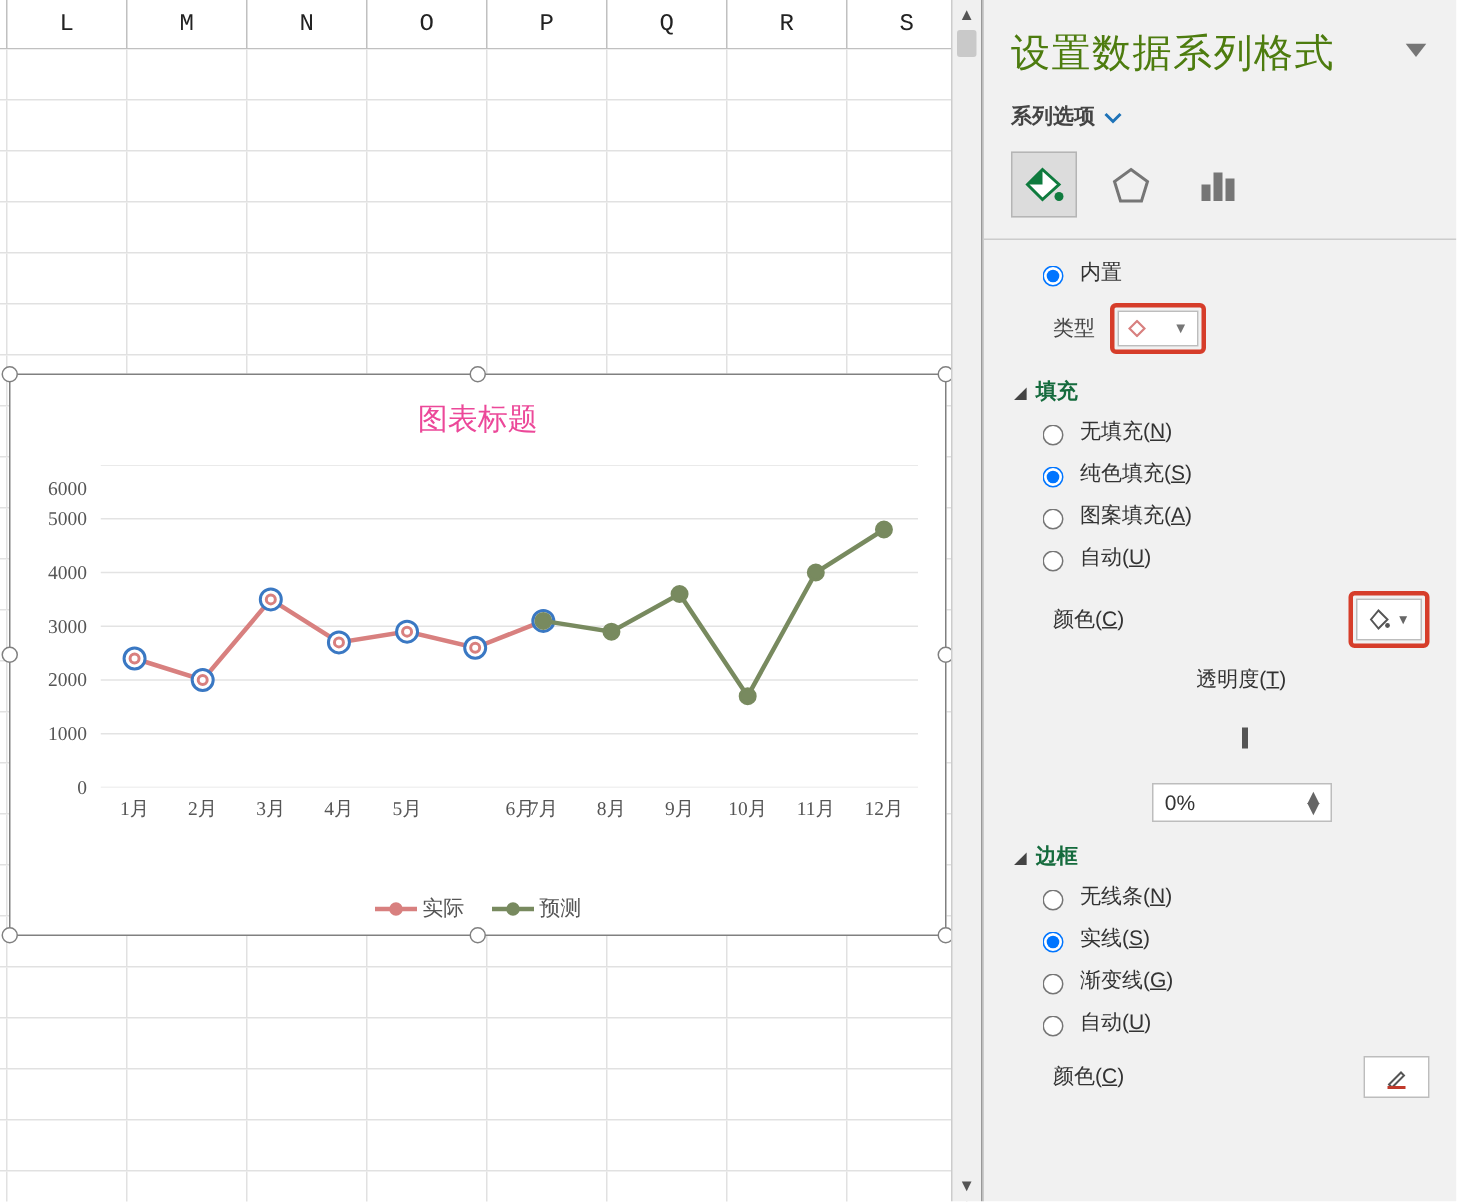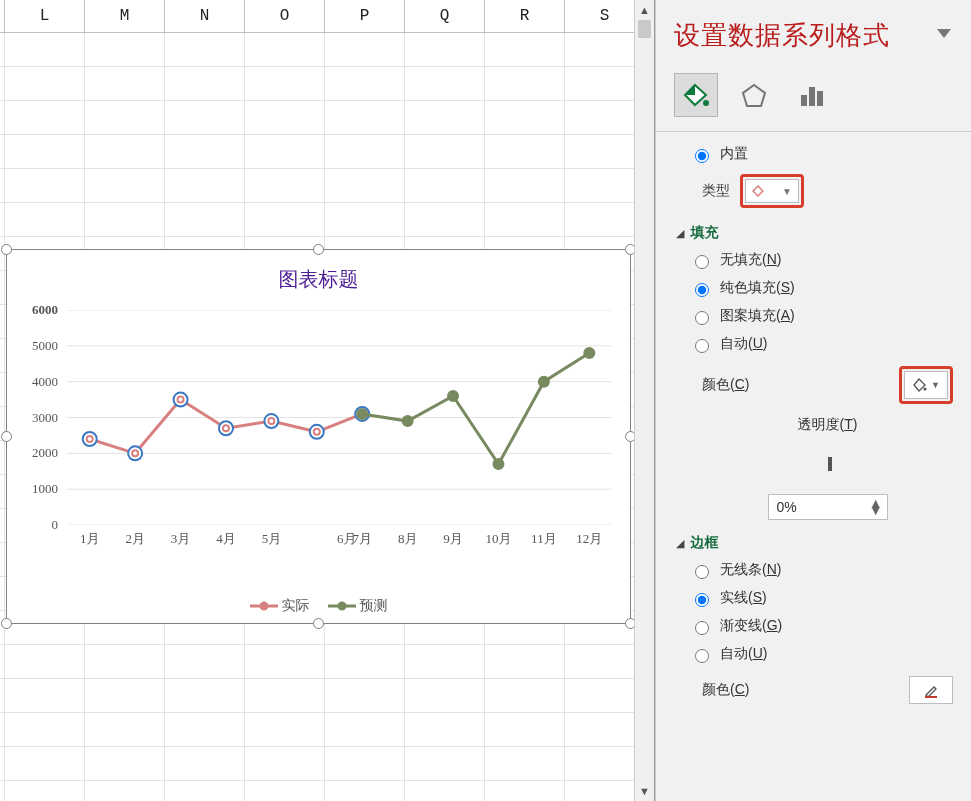--- a/index.html
+++ b/index.html
@@ -16,21 +16,21 @@
   .cell { flex:0 0 80px; border-right:1px solid #e1e1e1; }
   .cell:first-child { flex:0 0 5px; }
 
   
   .chart { position:absolute; left:6px; top:216px; width:625px; height:375px; background:#fff; border:1px solid #808080; }
   .handle { position:absolute; width:11px; height:11px; background:#fff; border:1px solid #808080; border-radius:50%; }
   .h-nw{left:-6px;top:-6px;} .h-n{left:50%;top:-6px;margin-left:-6px;} .h-ne{right:-6px;top:-6px;}
   .h-w{left:-6px;top:50%;margin-top:-6px;} .h-e{right:-6px;top:50%;margin-top:-6px;}
   .h-sw{left:-6px;bottom:-6px;} .h-s{left:50%;bottom:-6px;margin-left:-6px;} .h-se{right:-6px;bottom:-6px;}
 
-  .chart-title { text-align:center; padding:16px 0 10px; font-size:20px; color:#4c1d95; font-family:Liberation Serif, serif; }
+  .chart-title { text-align:center; padding:16px 0 10px; font-size:20px; color:#ec4899; font-family:Liberation Serif, serif; }
   .plot { position:absolute; left:15px; top:60px; width:598px; height:243px; }
   .yaxis { position:absolute; left:0; top:0; width:40px; height:215px; }
   .ytick { position:absolute; right:4px; font-size:13px; color:#555; transform:translateY(-50%); font-family:"SimSun"; }
   .plotarea { position:absolute; left:45px; top:0; width:545px; height:215px; }
   .plotarea svg { position:absolute; left:0; top:0; }
   .xaxis { position:absolute; left:45px; top:220px; width:545px; height:20px; }
   .xtick { position:absolute; font-size:13px; color:#555; transform:translateX(-50%); white-space:nowrap; font-family:"SimSun"; }
   .legend { position:absolute; bottom:8px; left:0; right:0; display:flex; justify-content:center; gap:18px; font-size:14px; color:#555; }
   .legend-item { display:flex; align-items:center; gap:4px; font-family:"SimSun"; }
   .lswatch { width:28px; height:12px; position:relative; }
@@ -40,21 +40,21 @@
   .c-forecast .line{background:#788a5f;} .c-forecast .dot{border-color:#788a5f; background:#788a5f;}
 
   
   .vscroll { position:absolute; right:0; top:0; width:20px; height:100%; background:#f0f0f0; border-left:1px solid #ccc;}
   .vscroll .arrow{height:20px; display:flex;align-items:center;justify-content:center;color:#555;font-size:11px;}
   .vscroll .thumb{position:absolute; left:3px; right:3px; top:20px; height:18px; background:#c9c9c9; border-radius:2px;}
 
   
   .pane { flex:1; background:#f1f1f1; border-left:1px solid #ccc; padding:0; overflow:hidden; }
   .pane-head { padding:18px 18px 10px 18px; position:relative; }
-  .pane-title { font-size:26px; color:#b91c1c; font-weight:400; letter-spacing:1px; }
+  .pane-title { font-size:26px; color:#4d7c0f; font-weight:400; letter-spacing:1px; }
   .pane-drop { position:absolute; right:20px; top:26px; }
 
   .opt-heading { padding: 6px 18px 4px; font-size:14px; color:#444; display:flex; align-items:center; gap:6px; }
   .opt-heading .chev{ color:#1e73b8; font-size:13px; }
 
   .iconrow { display:flex; gap:14px; padding: 10px 18px 14px; }
   .iconbtn { width:44px; height:44px; display:flex; align-items:center; justify-content:center; border:1px solid transparent; }
   .iconbtn.sel { background:#dcdcdc; border-color:#b5b5b5; }
 
   .pane-body { border-top:1px solid #ccc; padding: 8px 12px 0 12px; font-size:14px; color:#333; overflow-y:auto; height:580px; }
@@ -370,21 +370,21 @@
 
         <div class="chart-title">图表标题</div>
         <div class="plot">
           <div class="yaxis">
               <div class="ytick" style="top: 215px;">0</div>
               <div class="ytick" style="top: 179.167px;">1000</div>
               <div class="ytick" style="top: 143.333px;">2000</div>
               <div class="ytick" style="top: 107.5px;">3000</div>
               <div class="ytick" style="top: 71.6667px;">4000</div>
               <div class="ytick" style="top: 35.8333px;">5000</div>
-              <div class="ytick" style="top: 0px; font-weight: bold;">6000</div>
+              <div class="ytick" style="top: 16px;">6000</div>
             </div>
           <div class="plotarea">
             <svg width="545" height="215">
                 <line x1="0" x2="545" y1="215" y2="215" stroke="#e3e3e3" stroke-width="1"></line>
                 <line x1="0" x2="545" y1="179.16666666666669" y2="179.16666666666669" stroke="#e3e3e3" stroke-width="1"></line>
                 <line x1="0" x2="545" y1="143.33333333333334" y2="143.33333333333334" stroke="#e3e3e3" stroke-width="1"></line>
                 <line x1="0" x2="545" y1="107.5" y2="107.5" stroke="#e3e3e3" stroke-width="1"></line>
                 <line x1="0" x2="545" y1="71.66666666666669" y2="71.66666666666669" stroke="#e3e3e3" stroke-width="1"></line>
                 <line x1="0" x2="545" y1="35.833333333333314" y2="35.833333333333314" stroke="#e3e3e3" stroke-width="1"></line>
                 <line x1="0" x2="545" y1="0" y2="0" stroke="#e3e3e3" stroke-width="1"></line>
@@ -481,20 +481,28 @@
   <div class="pane">
     <div class="pane-head">
       <div class="pane-title">设置数据系列格式</div>
       <div class="pane-drop">
         <svg width="14" height="10">
             <polygon points="0,0 14,0 7,9" fill="#767676"></polygon>
           </svg>
       </div>
     </div>
 
+    <div class="opt-heading">
+      <b>系列选项</b>
+      <span class="chev">
+        <svg width="12" height="9">
+            <polyline points="1,2 6,7 11,2" fill="none" stroke="#1e73b8" stroke-width="2"></polyline>
+          </svg>
+      </span>
+    </div>
 
     <div class="iconrow">
       <div class="iconbtn sel">
         <svg width="28" height="28">
           <polygon points="13,4 24,14 13,24 3,14" fill="#fff" stroke="#0f7b3e" stroke-width="2"></polygon>
           <path d="M13 4 L13 14 L3 14 Z" fill="#0f7b3e"></path>
           <circle cx="24" cy="22" r="3" fill="#0f7b3e"></circle>
         </svg>
       </div>
       <div class="iconbtn">

